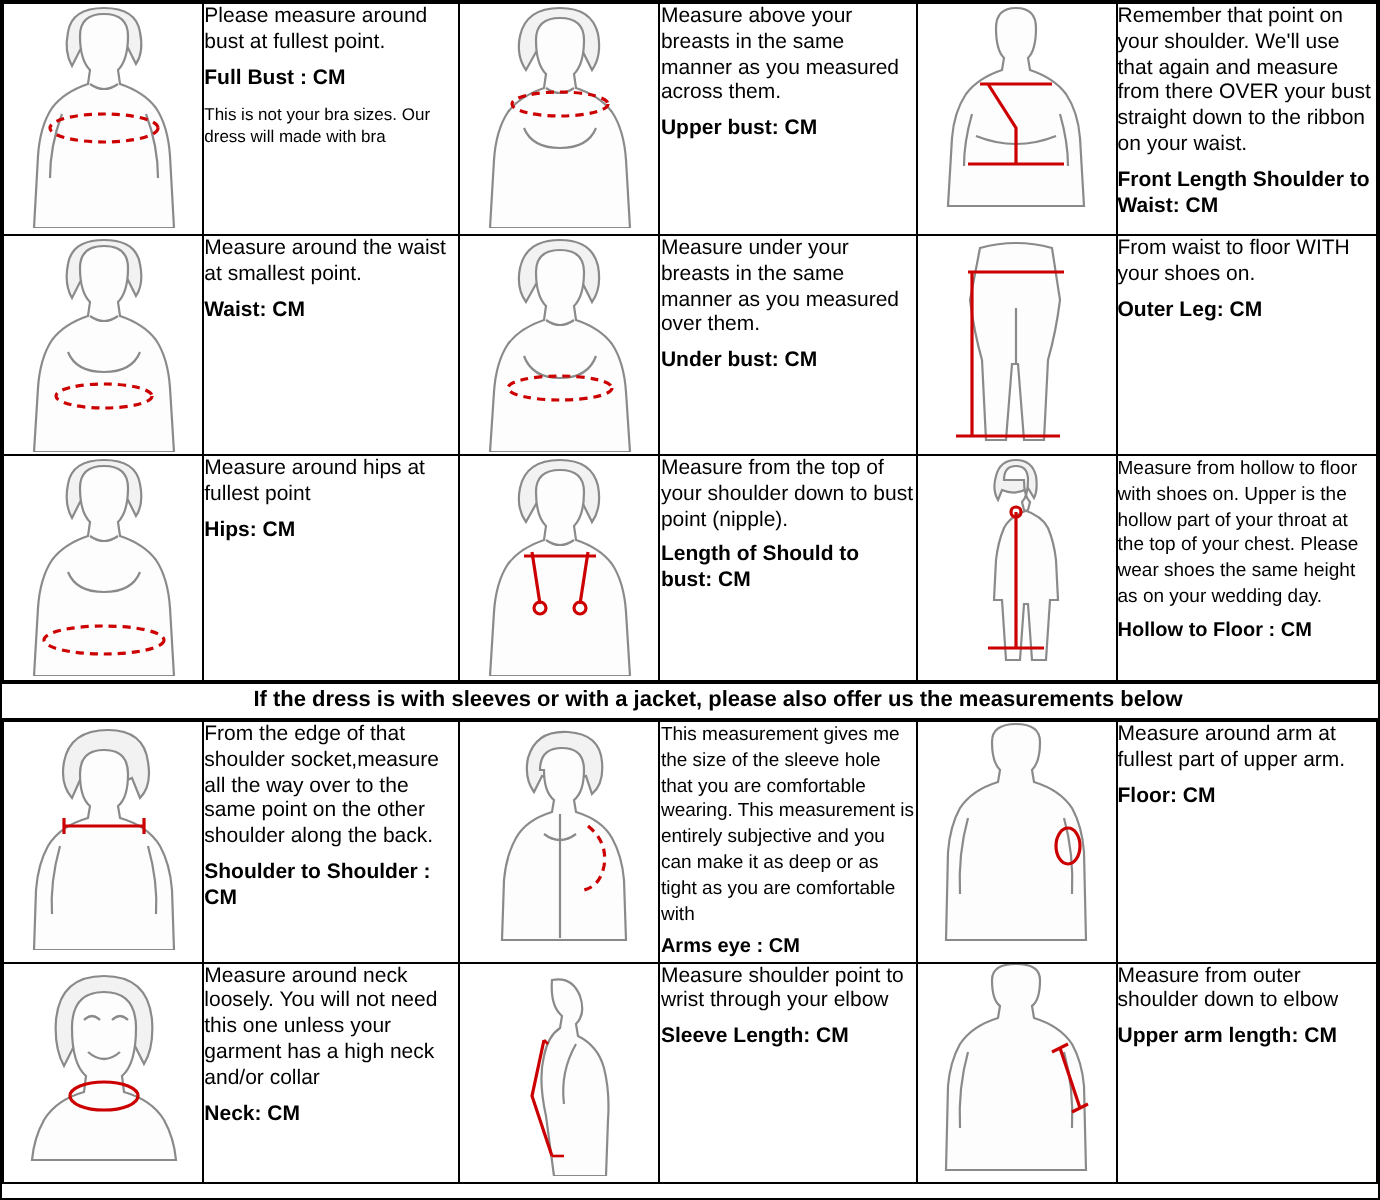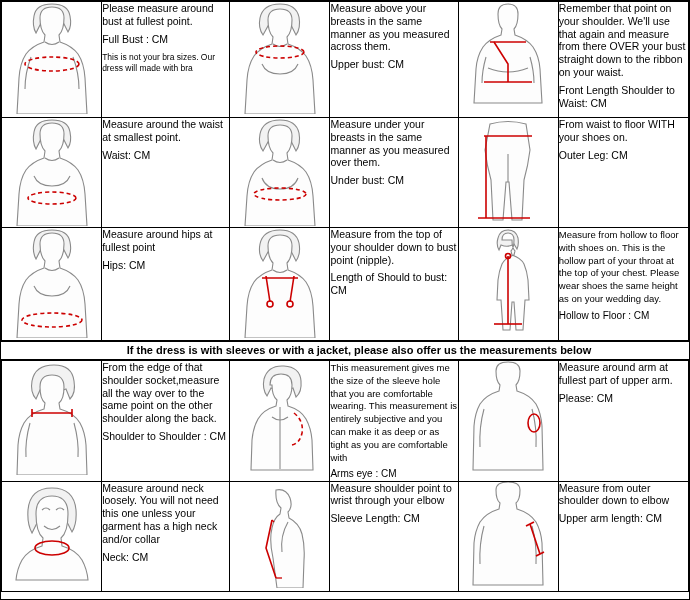--- a/index.html
+++ b/index.html
@@ -21,21 +21,21 @@
     border-top:1px solid #000;border-bottom:1px solid #000;padding-left:28px;
   }
   table.grid{border-collapse:collapse;width:688px;table-layout:fixed;}
   table.grid td{
     border:1px solid #000;
     vertical-align:top;
     padding:0;
   }
   td.fig{padding:0;text-align:center;vertical-align:middle;}
   td.txt{padding:4px 4px 3px 5px;font-size:10.5px;line-height:1.22;}
-  .lbl{font-weight:normal;display:block;margin-top:5px;}
+  .lbl{font-weight:bold;display:block;margin-top:5px;}
   .sub{font-size:8.5px;line-height:1.2;margin-top:7px;display:block;}
   svg{display:block;margin:0 auto;}
   .bodyline{fill:none;stroke:#8a8a8a;stroke-width:1.1;}
   .bodyfill{fill:#fdfdfd;stroke:#8a8a8a;stroke-width:1.1;}
   .hair{fill:#f2f2f2;stroke:#8a8a8a;stroke-width:1.1;}
   .meas{fill:none;stroke:#cc0000;stroke-width:1.6;}
   .measd{fill:none;stroke:#cc0000;stroke-width:1.6;stroke-dasharray:4,3;}
   .measthin{fill:none;stroke:#cc0000;stroke-width:1.3;}
 </style>
 </head>
@@ -176,21 +176,21 @@
       <td class="fig">
         <svg width="96" height="110" viewBox="0 0 96 110">
           <path class="hair" d="M38 10 q2-8 10-8 t10 8 q1 7 -1 11 l-3 -5 q-6 4 -13 1 l-2 5 q-3 -5 -1 -12z"></path>
           <path class="bodyfill" d="M42 12 q0-7 6-7 t6 7 q0 8 -3 11 l1 4 q9 3 12 9 q3 7 4 16 l1 20 l-4 0 l-2 30 l-7 0 l-2 -28 l-2 0 l-2 28 l-7 0 l-2 -30 l-4 0 l1 -20 q1 -9 4 -16 q3 -6 12 -9 l1 -4 q-3 -3 -3 -11z"></path>
           <path class="meas" d="M48 28 L48 96"></path>
           <path class="meas" d="M34 96 L62 96"></path>
           <circle class="meas" cx="48" cy="28" r="2.5"></circle>
         </svg>
       </td>
       <td class="txt">
-        <span style="font-size:9.5px">Measure from hollow to floor with shoes on. This is the hollow part of your throat at the top of your chest. Please wear shoes the same height as on your wedding day.</span>
+        <span style="font-size:9.5px">Measure from hollow to floor with shoes on. Upper is the hollow part of your throat at the top of your chest. Please wear shoes the same height as on your wedding day.</span>
         <span class="lbl" style="font-size:10px">Hollow to Floor :  CM</span>
       </td>
     </tr>
   </tbody>
     </table>
 
   <div class="banner">If the dress is with sleeves or with a jacket, please also offer us the measurements below</div>
 
   <table class="grid">
     <colgroup>
@@ -235,21 +235,21 @@
       <td class="fig">
         <svg width="96" height="114" viewBox="0 0 96 114">
           <path class="bodyfill" d="M36 10 q0-9 12-9 t12 9 q0 10 -4 14 l1 6 q13 4 19 13 q5 9 6 22 l1 44 l-70 0 l1 -44 q1 -13 6 -22 q6 -9 19 -13 l1 -6 q-4 -4 -4 -14z"></path>
           <path class="bodyline" d="M24 48 q-5 18 -4 38"></path>
           <path class="bodyline" d="M72 48 q5 18 4 38"></path>
           <ellipse class="meas" cx="74" cy="62" rx="6" ry="9"></ellipse>
         </svg>
       </td>
       <td class="txt">
         <span>Measure around arm at fullest part of upper arm.</span>
-        <span class="lbl">Please:  CM</span>
+        <span class="lbl">Floor:  CM</span>
       </td>
     </tr>
 
     <tr style="height:110px">
       <td class="fig">
         <svg width="96" height="106" viewBox="0 0 96 106">
           <path class="hair" d="M24 28 q2-22 24-22 q22 0 24 22 q1 14 -4 22 l-6 -12 q-14 6 -28 1 l-6 12 q-5 -9 -4 -23z"></path>
           <path class="bodyfill" d="M32 32 q0-18 16-18 t16 18 q0 18 -7 24 l1 8 q14 4 20 14 q5 9 6 20 l-72 0 q1 -11 6 -20 q6 -10 20 -14 l1 -8 q-7 -6 -7 -24z"></path>
           <path class="bodyline" d="M40 44 q8 7 16 0"></path>
           <path class="bodyline" d="M38 28 q4 -4 8 0"></path>

